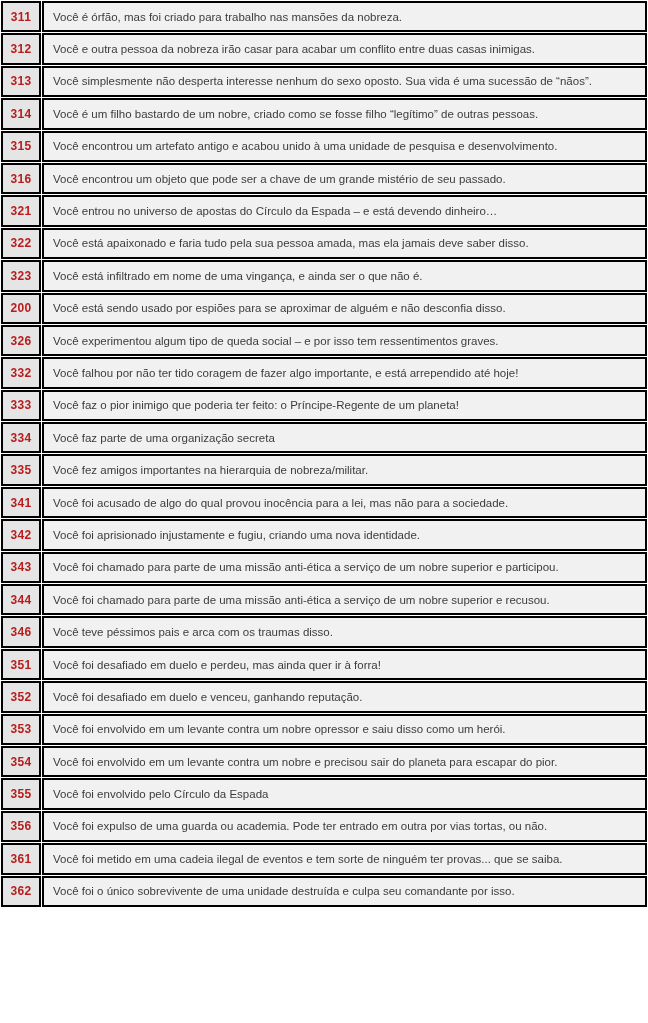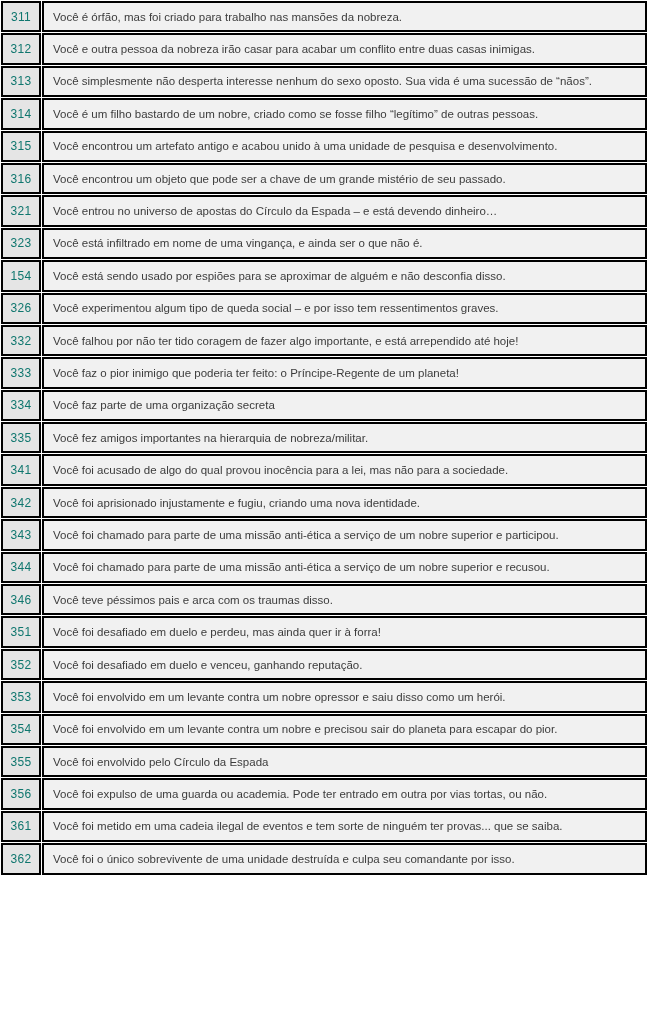--- a/index.html
+++ b/index.html
@@ -22,23 +22,23 @@
   table.events-table td {
     border: 2px solid #000000;
     height: 23.4px;
     vertical-align: middle;
     overflow: hidden;
   }
   td.cell-num {
     width: 34px;
     background: #e5e5e5;
     text-align: center;
-    font-weight: normal;
+    font-weight: bold;
     font-size: 12px;
-    color: #0f766e;
+    color: #b91c1c;
     letter-spacing: 0.3px;
   }
   td.cell-desc {
     background: #f1f1f1;
     font-size: 11.5px;
     color: #3c3c3c;
     padding: 2px 8px 2px 9px;
     white-space: nowrap;
   }
 </style>
@@ -70,25 +70,29 @@
         </tr>
         <tr>
           <td class="cell-num">316</td>
           <td class="cell-desc">Você encontrou um objeto que pode ser a chave de um grande mistério de seu passado.</td>
         </tr>
         <tr>
           <td class="cell-num">321</td>
           <td class="cell-desc">Você entrou no universo de apostas do Círculo da Espada – e está devendo dinheiro…</td>
         </tr>
         <tr>
+          <td class="cell-num">322</td>
+          <td class="cell-desc">Você está apaixonado e faria tudo pela sua pessoa amada, mas ela jamais deve saber disso.</td>
+        </tr>
+        <tr>
           <td class="cell-num">323</td>
           <td class="cell-desc">Você está infiltrado em nome de uma vingança, e ainda ser o que não é.</td>
         </tr>
         <tr>
-          <td class="cell-num">154</td>
+          <td class="cell-num">200</td>
           <td class="cell-desc">Você está sendo usado por espiões para se aproximar de alguém e não desconfia disso.</td>
         </tr>
         <tr>
           <td class="cell-num">326</td>
           <td class="cell-desc">Você experimentou algum tipo de queda social – e por isso tem ressentimentos graves.</td>
         </tr>
         <tr>
           <td class="cell-num">332</td>
           <td class="cell-desc">Você falhou por não ter tido coragem de fazer algo importante, e está arrependido até hoje!</td>
         </tr>

